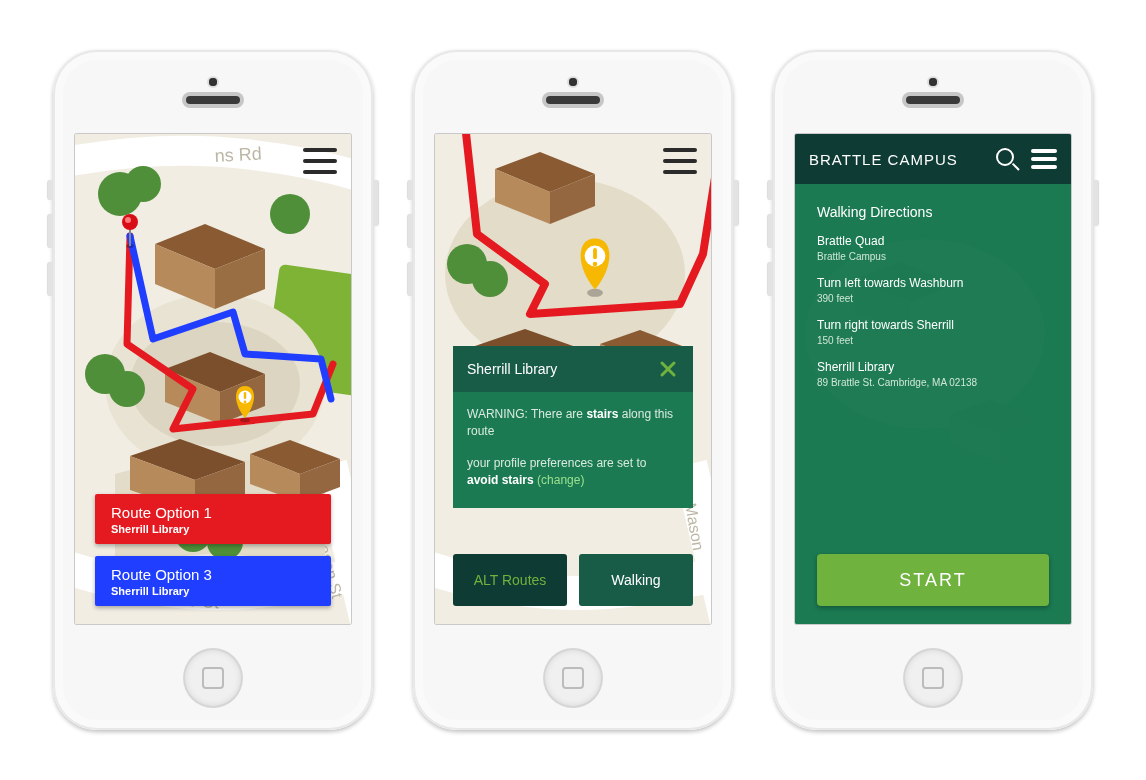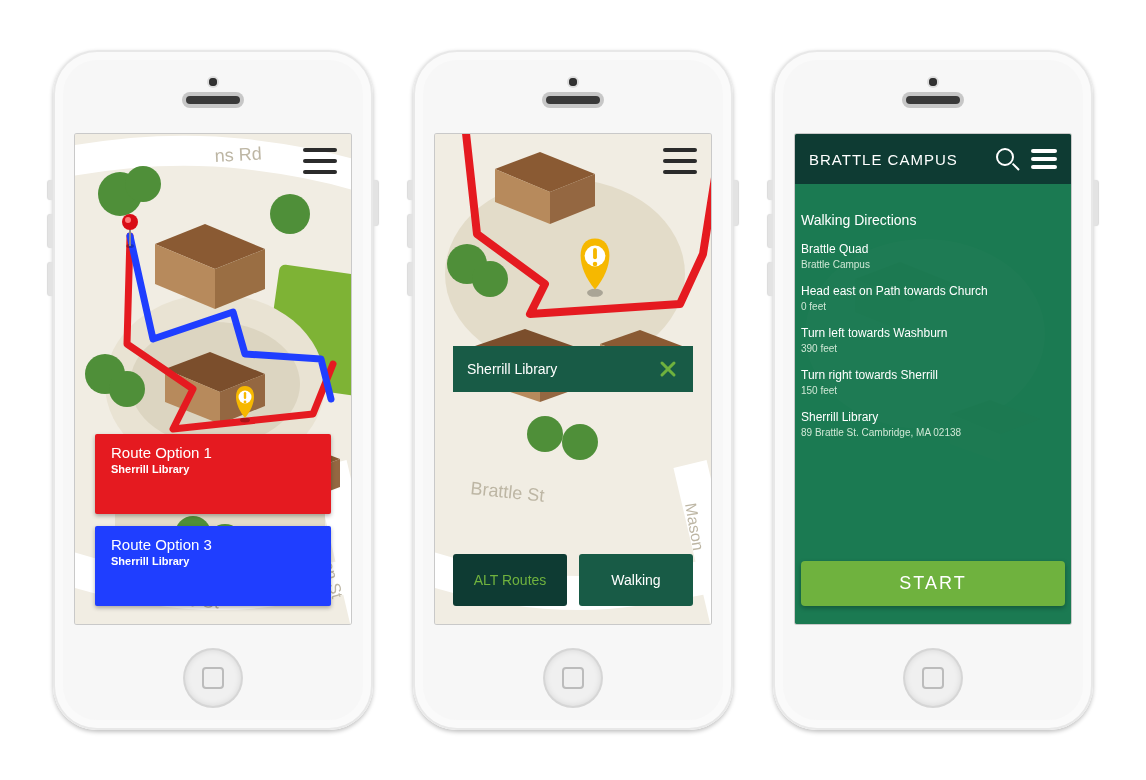--- a/index.html
+++ b/index.html
@@ -114,21 +114,21 @@
   }
   .hamburger span{display:block; height:4px; border-radius:2px; background:#2b2b2b;}
   .hamburger.light span{background:#fff;}
 
   
   .route-cards{
     position:absolute; left:20px; right:20px; bottom:18px; z-index:20;
     display:flex; flex-direction:column; gap:12px;
   }
   .route-card{
-    height:80px; border-radius:2px; color:#fff; padding:10px 16px;
+    height:50px; border-radius:2px; color:#fff; padding:10px 16px;
     box-shadow:0 2px 4px rgba(0,0,0,.3);
     font-weight:300; cursor:pointer;
   }
   .route-card.red{background:var(--red);}
   .route-card.blue{background:var(--blue);}
   .route-card .title{font-size:15px; margin-bottom:2px;}
   .route-card .sub{font-size:11px; font-weight:600;}
 
   
   .warn-sheet{
@@ -184,29 +184,29 @@
     border:2px solid #fff; border-radius:50%;
   }
   .search-icon::after{
     content:""; position:absolute; right:0; bottom:0; width:9px; height:2px;
     background:#fff; transform:rotate(45deg); transform-origin:right;
   }
 
   .dir-panel{
     position:absolute; inset:50px 0 0 0; z-index:20;
     background:rgba(27,122,82,.93);
-    color:#fff; padding:18px 6px 18px;
-    display:flex; flex-direction:column;margin-top:8px;
+    color:#fff; padding:18px 22px 18px;
+    display:flex; flex-direction:column;
   }
   .dir-title{font-size:14px; margin:2px 0 14px; color:#fff;}
   .dir-step{margin-bottom:14px;}
   .dir-step .name{font-size:12px; line-height:1.25;}
   .dir-step .meta{font-size:10px; color:var(--text-meta); margin-top:2px;}
   .start-btn{
-    margin-top:auto; height:45px; border-radius:4px;
+    margin-top:auto; height:52px; border-radius:4px;
     background:var(--lime); color:#fff; font-size:18px; letter-spacing:2px;
     display:flex; align-items:center; justify-content:center; cursor:pointer;
     box-shadow:0 2px 5px rgba(0,0,0,.3);
   }
 
 </style>
 </head>
 <body>
 
 <div class="phone">
@@ -372,20 +372,29 @@
       <span></span>
         <span></span>
         <span></span>
     </div>
 
     <div class="warn-sheet">
       <div class="warn-header">
         <span>Sherrill Library</span>
         <div class="close-x"></div>
       </div>
+      <div class="warn-body">
+        <div>
+          <span>WARNING: There are </span><span class="highlight">stairs</span><span> along this route</span>
+        </div>
+        <div class="pref">
+          <span>your profile preferences are set to </span><span class="highlight">avoid stairs</span>
+          <a class="change">(change)</a>
+        </div>
+      </div>
     </div>
 
     <div class="warn-buttons">
       <div class="btn alt">ALT Routes</div>
       <div class="btn cont">Walking</div>
     </div>
 
   </div>
   <div class="home"></div>
 </div>
@@ -429,24 +438,20 @@
     </div>
 
     <div class="dir-panel">
       <div class="dir-title">Walking Directions</div>
 
       <div class="dir-step">
         <div class="name">Brattle Quad</div>
         <div class="meta">Brattle Campus</div>
       </div>
       <div class="dir-step">
-        <div class="name">Head east on Path towards Church</div>
-        <div class="meta">0 feet</div>
-      </div>
-      <div class="dir-step">
         <div class="name">Turn left towards Washburn</div>
         <div class="meta">390 feet</div>
       </div>
       <div class="dir-step">
         <div class="name">Turn right towards Sherrill</div>
         <div class="meta">150 feet</div>
       </div>
       <div class="dir-step">
         <div class="name">Sherrill Library</div>
         <div class="meta">89 Brattle St. Cambridge, MA 02138</div>

